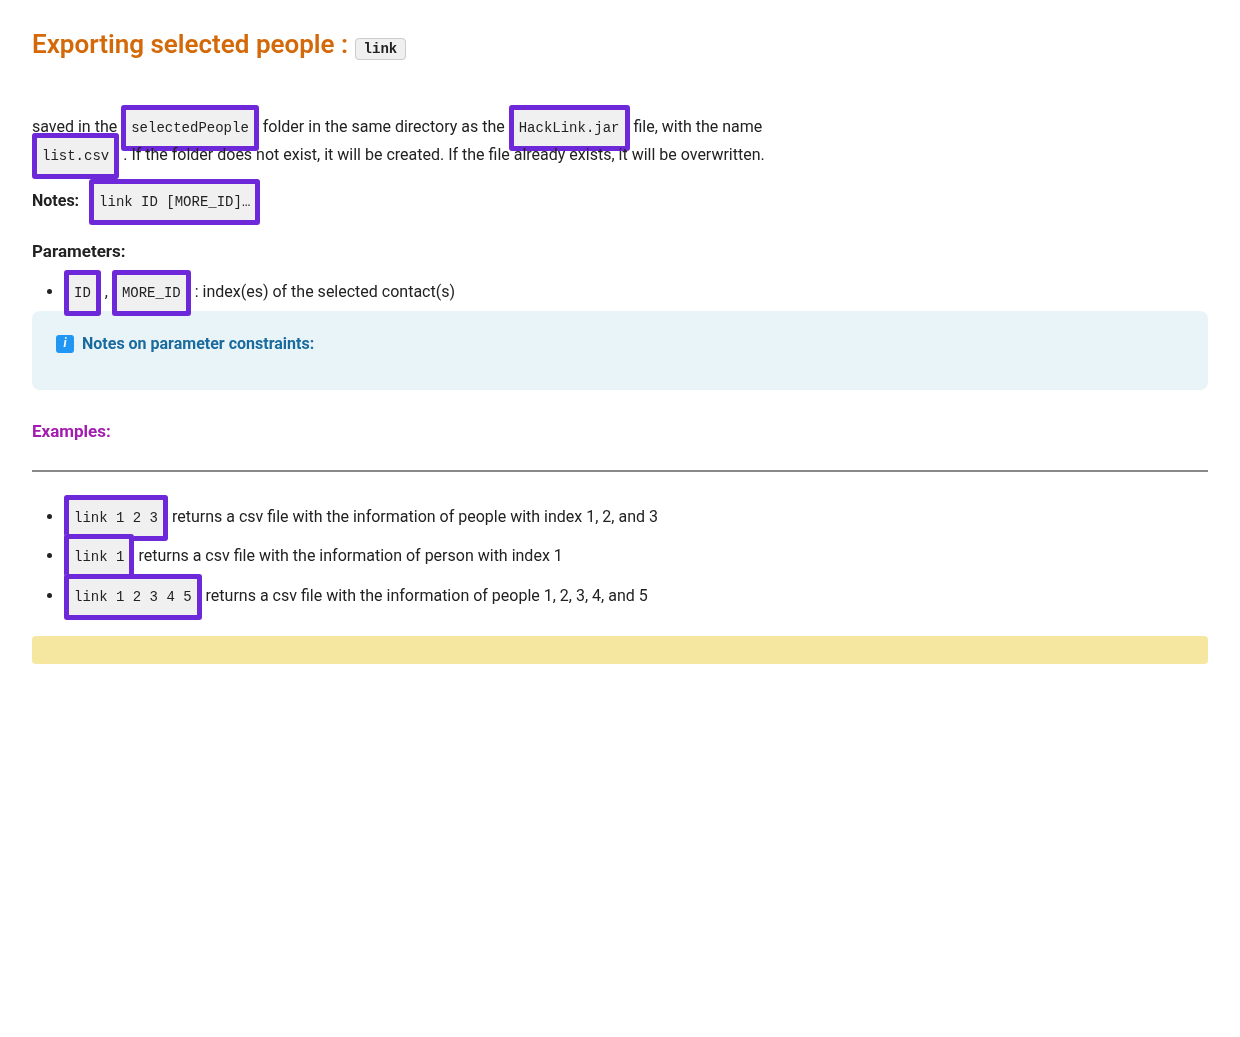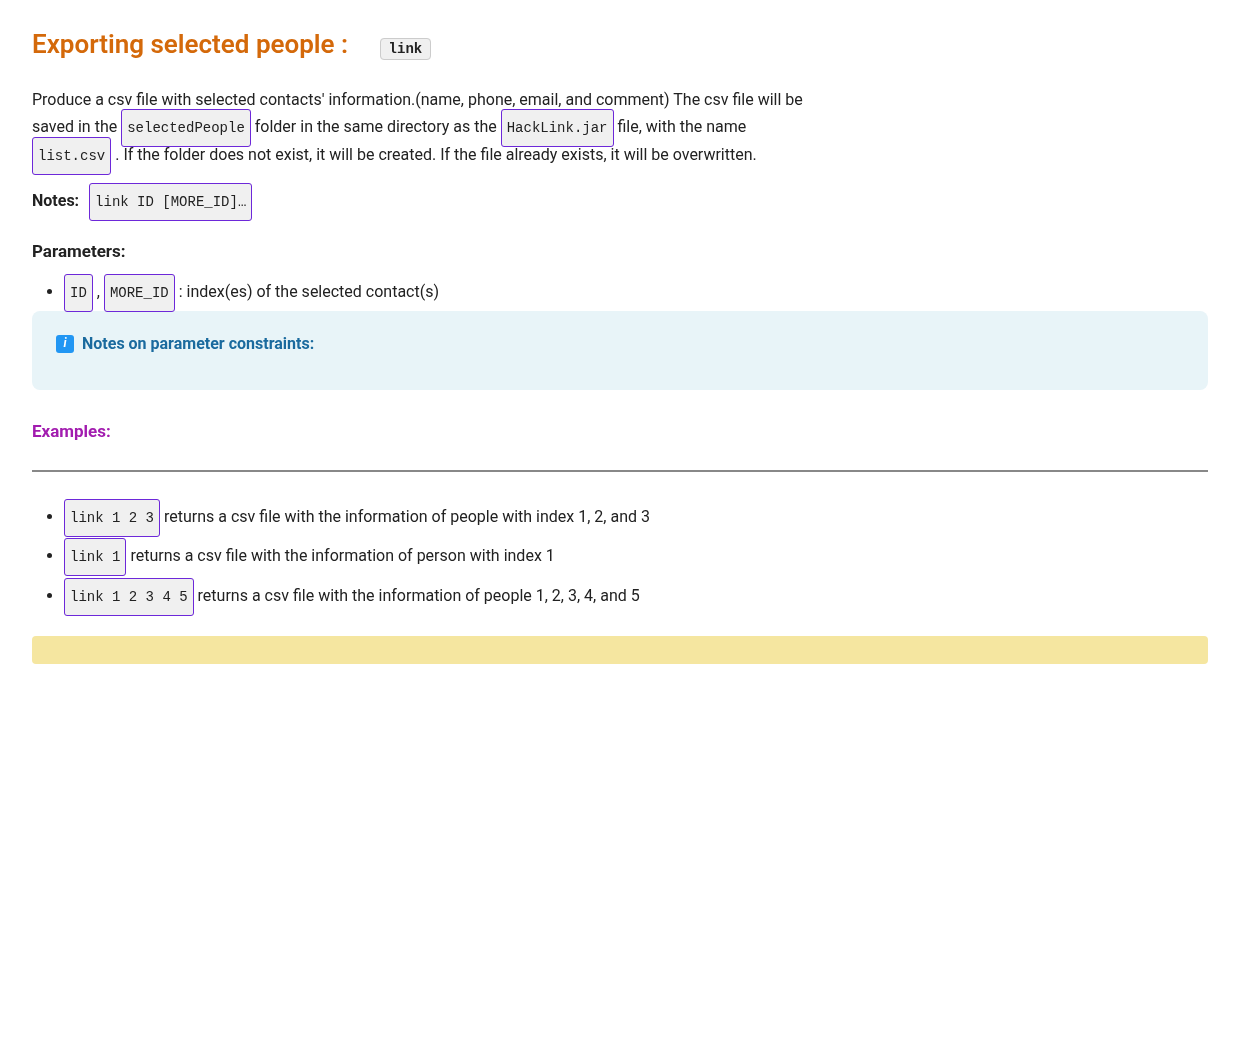--- a/index.html
+++ b/index.html
@@ -22,21 +22,21 @@
       font-size: 26px;
       font-weight: 600;
       color: #d4690a;
       margin-bottom: 20px;
     }
 
     .inline-code {
       font-family: "Courier New", Courier, monospace;
       font-size: 14px;
       background: #f0f0f0;
-      border: 1px solid #6d28d9;
+      border: 5px solid #6d28d9;
       border-radius: 3px;
       padding: 10px 5px;
       color: #222;
     }
 
     .description-para {
       margin-bottom: 20px;
       font-size: 16px;
       line-height: 1.7;
     }
@@ -144,32 +144,31 @@
     }
 
     .link-badge {
       font-family: "Courier New", Courier, monospace;
       font-size: 14px;
       background: #f0f0f0;
       border: 1px solid #ccc;
       border-radius: 4px;
       padding: 2px 8px;
       color: #222;
-      margin-left: 25px;
     }
   </style>
 </head>
 <body>
 
 <h1>
   <span>Exporting selected people : </span><span class="link-badge">link</span>
 </h1>
 
 <p class="description-para">
-  <span>Produce a csv file with selected contacts' information.(name, phone, email, and comment) The csv file will be</span><br>
+  <br>
   <span>saved in the </span><code class="inline-code">selectedPeople</code><span> folder in the same directory as the </span><code class="inline-code">HackLink.jar</code><span> file, with the name</span><br>
   <code class="inline-code">list.csv</code><span> . If the folder does not exist, it will be created. If the file already exists, it will be overwritten.</span>
 </p>
 
 <p class="format-line">
   <strong>Notes:</strong>
   <code class="inline-code" style="margin-left:6px;">link ID [MORE_ID]…</code>
 </p>
 
 <div class="parameters-section">

